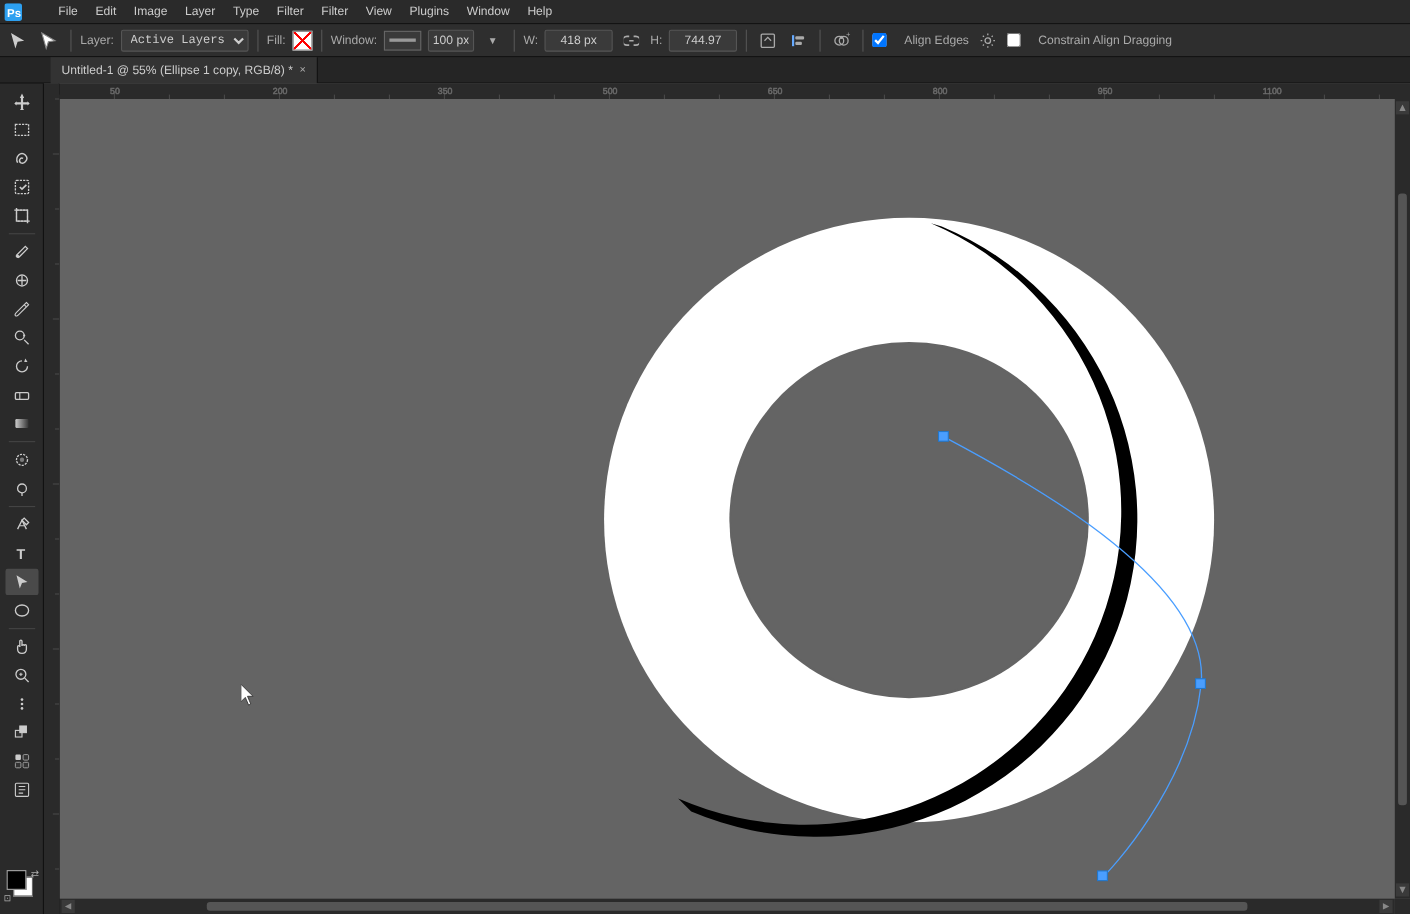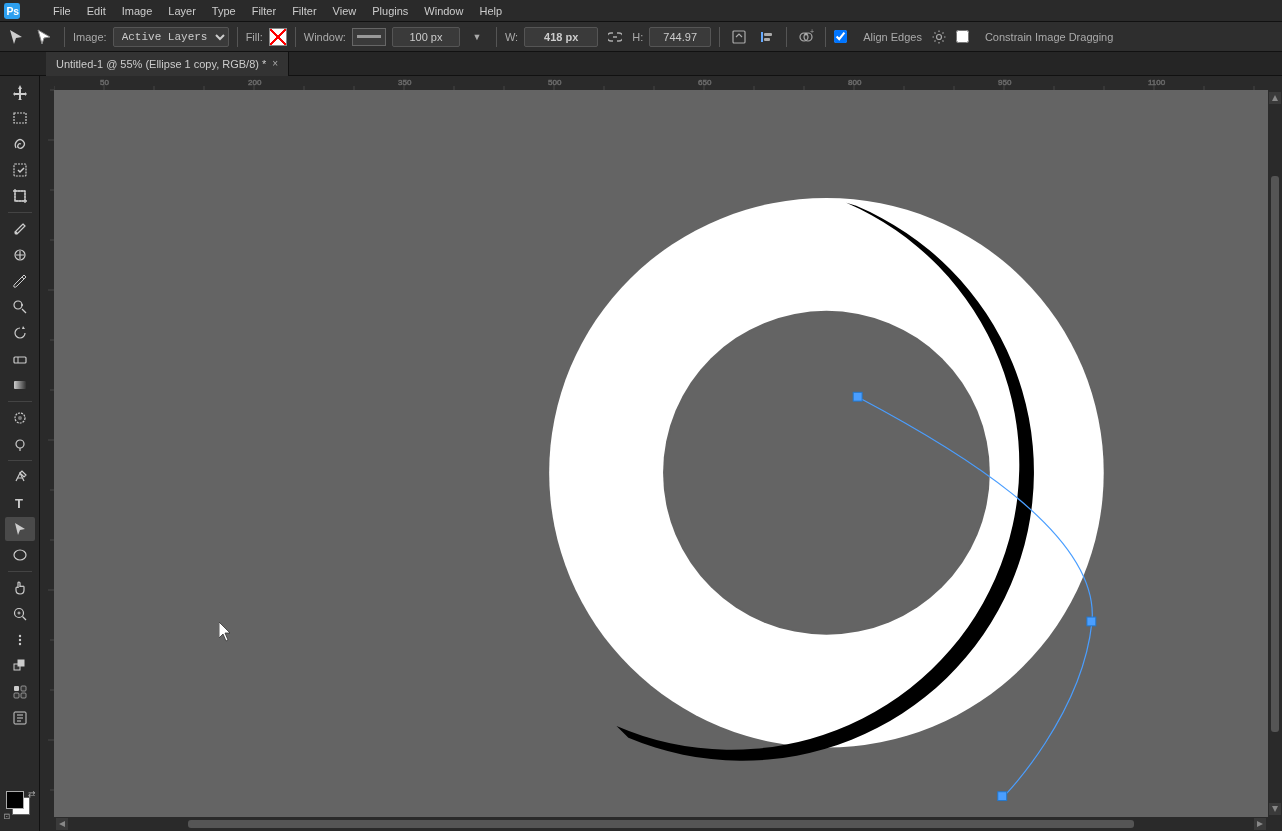--- a/index.html
+++ b/index.html
@@ -173,47 +173,47 @@
       <polygon points="2,2 14,9 8,10 6,16" fill="#ccc"></polygon>
     </svg>
   </div>
   <div class="opt-icon">
     <svg width="18" height="18" viewBox="0 0 18 18">
       <polygon points="2,2 14,9 8,10 6,16" fill="white" stroke="#888" stroke-width="1"></polygon>
     </svg>
   </div>
   <div class="opt-divider"></div>
 
-  <span class="opt-label">Image:</span>
+  <span class="opt-label">Layer:</span>
   <select class="opt-select">
     <option>Active Layers</option>
     <option>All Layers</option>
   </select>
 
   <div class="opt-divider"></div>
 
   <span class="opt-label">Fill:</span>
 
   <div class="fill-x"></div>
 
   <div class="opt-divider"></div>
 
   <span class="opt-label">Window:</span>
   <div class="stroke-line-swatch">
     <div class="stroke-line-inner"></div>
   </div>
-  <input class="opt-input" value="100 px" style="width: 68px;">
+  <input class="opt-input" value="100 px" style="width: 42px;">
   <div class="opt-icon">
     <span class="opt-dropdown-arrow">▼</span>
   </div>
 
   <div class="opt-divider"></div>
 
   <span class="opt-label">W:</span>
-  <input class="opt-input" value="418 px" style="width: 74px; font-weight: bold;">
+  <input class="opt-input" value="418 px" style="width: 62px;">
 
   <div class="opt-icon">
     <svg width="14" height="14" viewBox="0 0 14 14" fill="none" stroke="#aaa" stroke-width="1.5">
       <path d="M5 3 H3 a4 4 0 0 0 0 8 H5 M9 3 H11 a4 4 0 0 1 0 8 H9 M5 7 H9"></path>
     </svg>
   </div>
 
   <span class="opt-label">H:</span>
   <input class="opt-input" value="744.97" style="width: 62px;">
 
@@ -255,21 +255,21 @@
 
   <div class="opt-icon">
     <svg width="16" height="16" viewBox="0 0 16 16" fill="none">
       <circle cx="8" cy="8" r="2.5" stroke="#aaa" stroke-width="1.2"></circle>
       <path d="M8 1.5 L8 3 M8 13 L8 14.5 M1.5 8 L3 8 M13 8 L14.5 8 M3.5 3.5 L4.5 4.5 M11.5 11.5 L12.5 12.5 M12.5 3.5 L11.5 4.5 M4.5 11.5 L3.5 12.5" stroke="#aaa" stroke-width="1.2"></path>
     </svg>
   </div>
 
   <div class="opt-checkbox-wrap">
     <input type="checkbox" class="opt-checkbox" style="">
-    <span class="opt-label">Constrain Image Dragging</span>
+    <span class="opt-label">Constrain Align Dragging</span>
   </div>
 </div>
 
 <div id="tabbar">
   <div class="tab">
     <span>Untitled-1 @ 55% (Ellipse 1 copy, RGB/8) *</span>
     <span class="tab-close">×</span>
   </div>
 </div>
 

